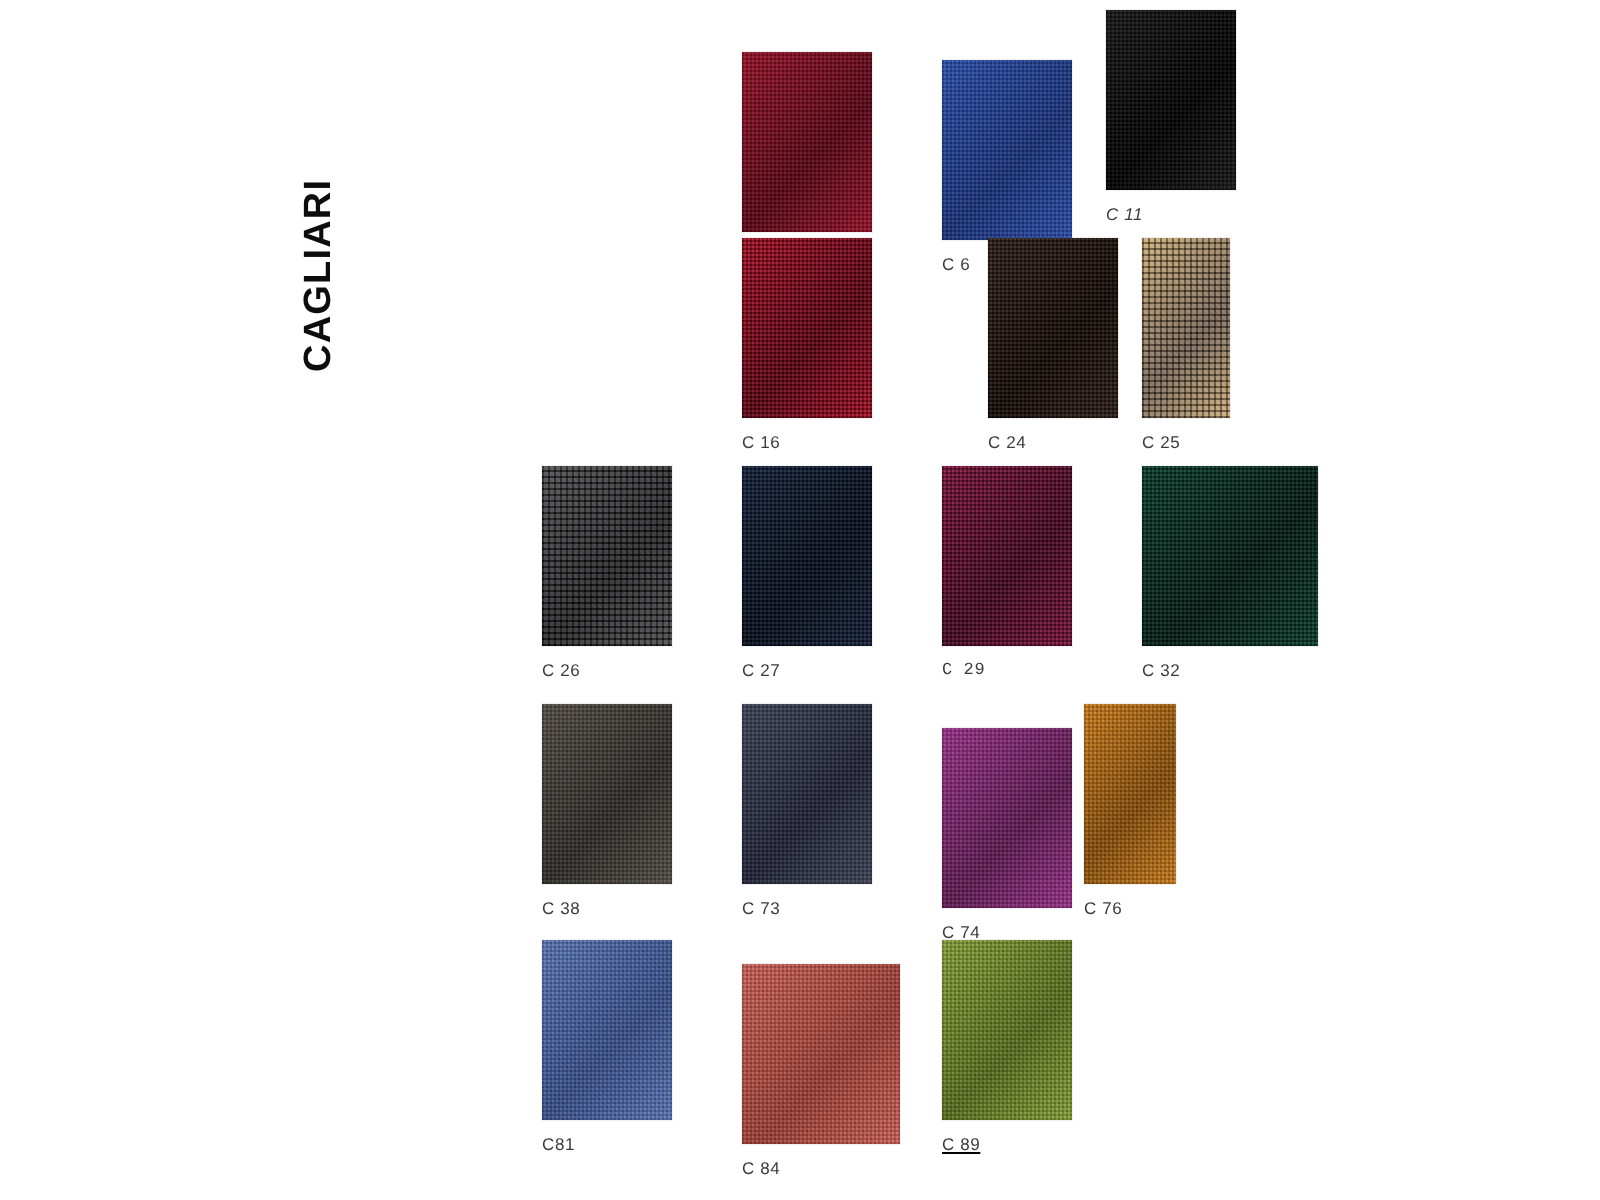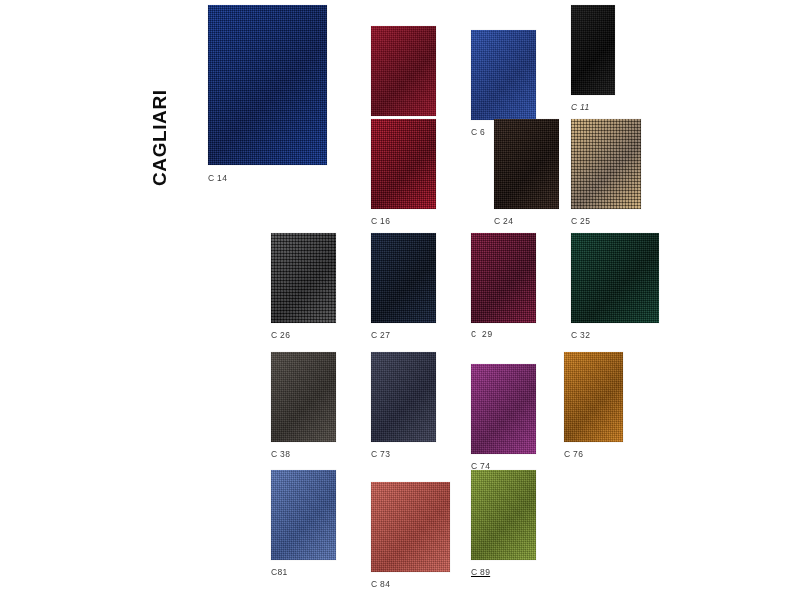--- a/index.html
+++ b/index.html
@@ -140,47 +140,39 @@
 </style>
 </head>
 <body>
 
 <div id="page">
 
   <div id="title-wrap">
     <div id="collection-title">CAGLIARI</div>
   </div>
 
-  <div id="cell-hero" class="swatch-cell">
-    <div class="swatch-chip" id="hero-chip" style="background-color: rgb(16, 55, 154); background-image: linear-gradient(135deg, rgb(16, 55, 154) 0%, rgb(8, 31, 99) 55%, rgb(16, 55, 154) 100%);">
-      <div class="weave-a"></div>
-      <div class="weave-b"></div>
-      <div class="weave-c"></div>
-    </div>
-    <div class="swatch-label">C 14</div>
-  </div>
 
   <div id="swatch-layer">
       <div class="swatch-cell small" style="left: 371px; top: 5px; width: 65px; margin-top: 21px;">
         <div class="swatch-chip fine" style="height: 90px; background-color: rgb(156, 17, 40); background-image: linear-gradient(135deg, rgb(156, 17, 40) 0%, rgb(94, 6, 22) 58%, rgb(156, 17, 40) 100%);">
           <div class="weave-a"></div>
           <div class="weave-b"></div>
           <div class="weave-c"></div>
         </div>
         <div class="swatch-label">C 2</div>
       </div>
       <div class="swatch-cell small" style="left: 471px; top: 5px; width: 65px; margin-top: 25px;">
         <div class="swatch-chip fine" style="height: 90px; background-color: rgb(45, 82, 180); background-image: linear-gradient(135deg, rgb(45, 82, 180) 0%, rgb(26, 52, 128) 58%, rgb(45, 82, 180) 100%);">
           <div class="weave-a"></div>
           <div class="weave-b"></div>
           <div class="weave-c"></div>
         </div>
         <div class="swatch-label">C 6</div>
       </div>
-      <div class="swatch-cell small" style="left: 571px; top: 5px; width: 44px; font-style: italic;">
+      <div class="swatch-cell small" style="left: 553px; top: 5px; width: 65px; font-style: italic;">
         <div class="swatch-chip fine" style="height: 90px; background-color: rgb(23, 23, 23); background-image: linear-gradient(135deg, rgb(23, 23, 23) 0%, rgb(0, 0, 0) 58%, rgb(23, 23, 23) 100%);">
           <div class="weave-a"></div>
           <div class="weave-b"></div>
           <div class="weave-c"></div>
         </div>
         <div class="swatch-label">C 11</div>
       </div>
       <div class="swatch-cell small" style="left: 371px; top: 119px; width: 65px;">
         <div class="swatch-chip" style="height: 90px; background-color: rgb(187, 15, 40); background-image: linear-gradient(135deg, rgb(187, 15, 40) 0%, rgb(109, 4, 21) 58%, rgb(187, 15, 40) 100%);">
           <div class="weave-a"></div>
@@ -190,21 +182,21 @@
         <div class="swatch-label">C 16</div>
       </div>
       <div class="swatch-cell small" style="left: 471px; top: 119px; width: 65px; padding-left: 23px;">
         <div class="swatch-chip" style="height: 90px; background-color: rgb(52, 34, 26); background-image: linear-gradient(135deg, rgb(52, 34, 26) 0%, rgb(22, 12, 7) 58%, rgb(52, 34, 26) 100%);">
           <div class="weave-a"></div>
           <div class="weave-b"></div>
           <div class="weave-c"></div>
         </div>
         <div class="swatch-label">C 24</div>
       </div>
-      <div class="swatch-cell small" style="left: 571px; top: 119px; width: 70px;">
+      <div class="swatch-cell small" style="left: 571px; top: 119px; width: 44px;">
         <div class="swatch-chip coarse" style="height: 90px; background-color: rgb(201, 164, 104); background-image: linear-gradient(135deg, rgb(201, 164, 104) 0%, rgb(111, 91, 73) 58%, rgb(201, 164, 104) 100%);">
           <div class="weave-a"></div>
           <div class="weave-b"></div>
           <div class="weave-c"></div>
         </div>
         <div class="swatch-label">C 25</div>
       </div>
       <div class="swatch-cell small" style="left: 271px; top: 233px; width: 65px;">
         <div class="swatch-chip coarse" style="height: 90px; background-color: rgb(58, 58, 60); background-image: linear-gradient(135deg, rgb(58, 58, 60) 0%, rgb(18, 18, 20) 58%, rgb(58, 58, 60) 100%);">
           <div class="weave-a"></div>
@@ -254,21 +246,21 @@
         <div class="swatch-label">C 73</div>
       </div>
       <div class="swatch-cell small" style="left: 471px; top: 352px; width: 65px; margin-top: 12px;">
         <div class="swatch-chip fine" style="height: 90px; background-color: rgb(160, 52, 143); background-image: linear-gradient(135deg, rgb(160, 52, 143) 0%, rgb(101, 28, 88) 58%, rgb(160, 52, 143) 100%);">
           <div class="weave-a"></div>
           <div class="weave-b"></div>
           <div class="weave-c"></div>
         </div>
         <div class="swatch-label">C 74</div>
       </div>
-      <div class="swatch-cell small" style="left: 564px; top: 352px; width: 59px;">
+      <div class="swatch-cell small" style="left: 542px; top: 352px; width: 46px;">
         <div class="swatch-chip fine" style="height: 90px; background-color: rgb(210, 129, 29); background-image: linear-gradient(135deg, rgb(210, 129, 29) 0%, rgb(143, 83, 11) 58%, rgb(210, 129, 29) 100%);">
           <div class="weave-a"></div>
           <div class="weave-b"></div>
           <div class="weave-c"></div>
         </div>
         <div class="swatch-label">C 76</div>
       </div>
       <div class="swatch-cell small" style="left: 271px; top: 470px; width: 65px;">
         <div class="swatch-chip fine" style="height: 90px; background-color: rgb(96, 124, 190); background-image: linear-gradient(135deg, rgb(96, 124, 190) 0%, rgb(58, 84, 146) 58%, rgb(96, 124, 190) 100%);">
           <div class="weave-a"></div>

